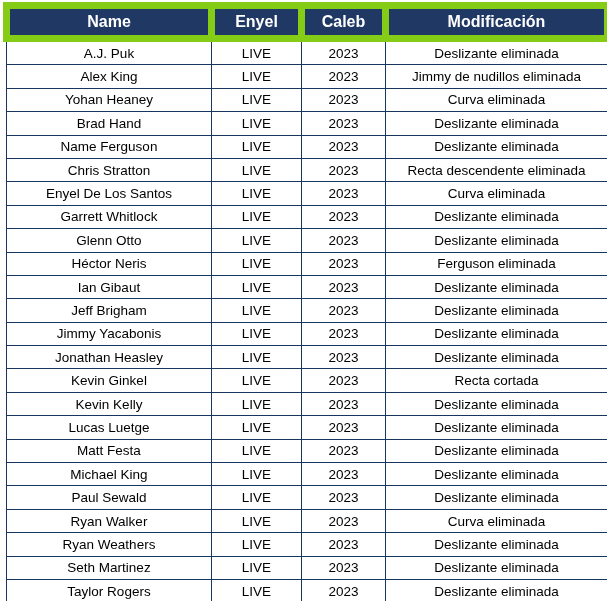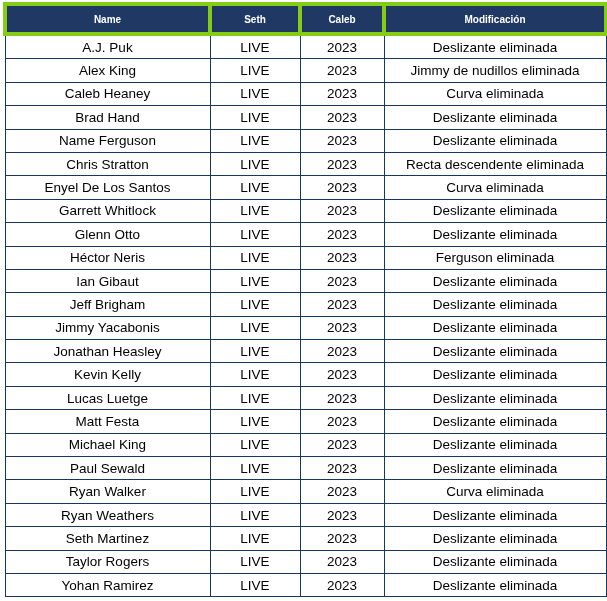--- a/index.html
+++ b/index.html
@@ -22,24 +22,24 @@
   }
   table.data-table {
     border-collapse: collapse;
     width: 601px;
     table-layout: fixed;
   }
   table.data-table thead th {
     background: #1F3864;
     color: #ffffff;
     font-weight: bold;
-    font-size: 10px;
+    font-size: 16px;
     text-align: center;
     height: 26px;
-    border: 4px solid #84cc16;
+    border: 7px solid #84cc16;
     padding: 0;
   }
   table.data-table tbody td {
     border: 1px solid #17365D;
     height: 22.4px;
     font-size: 13.5px;
     color: #000000;
     text-align: center;
     padding: 0 2px;
     background: #ffffff;
@@ -58,40 +58,40 @@
   <table class="data-table">
     <colgroup>
       <col class="c-name">
       <col class="c-grade">
       <col class="c-year">
       <col class="c-mod">
     </colgroup>
     <thead>
       <tr>
         <th>Name</th>
-        <th>Seth</th>
+        <th>Enyel</th>
         <th>Caleb</th>
         <th>Modificación</th>
       </tr>
     </thead>
     <tbody id="table-body">
         <tr>
           <td>A.J. Puk</td>
           <td>LIVE</td>
           <td>2023</td>
           <td>Deslizante eliminada</td>
         </tr>
         <tr>
           <td>Alex King</td>
           <td>LIVE</td>
           <td>2023</td>
           <td>Jimmy de nudillos eliminada</td>
         </tr>
         <tr>
-          <td>Caleb Heaney</td>
+          <td>Yohan Heaney</td>
           <td>LIVE</td>
           <td>2023</td>
           <td>Curva eliminada</td>
         </tr>
         <tr>
           <td>Brad Hand</td>
           <td>LIVE</td>
           <td>2023</td>
           <td>Deslizante eliminada</td>
         </tr>
@@ -147,20 +147,26 @@
           <td>Jimmy Yacabonis</td>
           <td>LIVE</td>
           <td>2023</td>
           <td>Deslizante eliminada</td>
         </tr>
         <tr>
           <td>Jonathan Heasley</td>
           <td>LIVE</td>
           <td>2023</td>
           <td>Deslizante eliminada</td>
+        </tr>
+        <tr>
+          <td>Kevin Ginkel</td>
+          <td>LIVE</td>
+          <td>2023</td>
+          <td>Recta cortada</td>
         </tr>
         <tr>
           <td>Kevin Kelly</td>
           <td>LIVE</td>
           <td>2023</td>
           <td>Deslizante eliminada</td>
         </tr>
         <tr>
           <td>Lucas Luetge</td>
           <td>LIVE</td>

